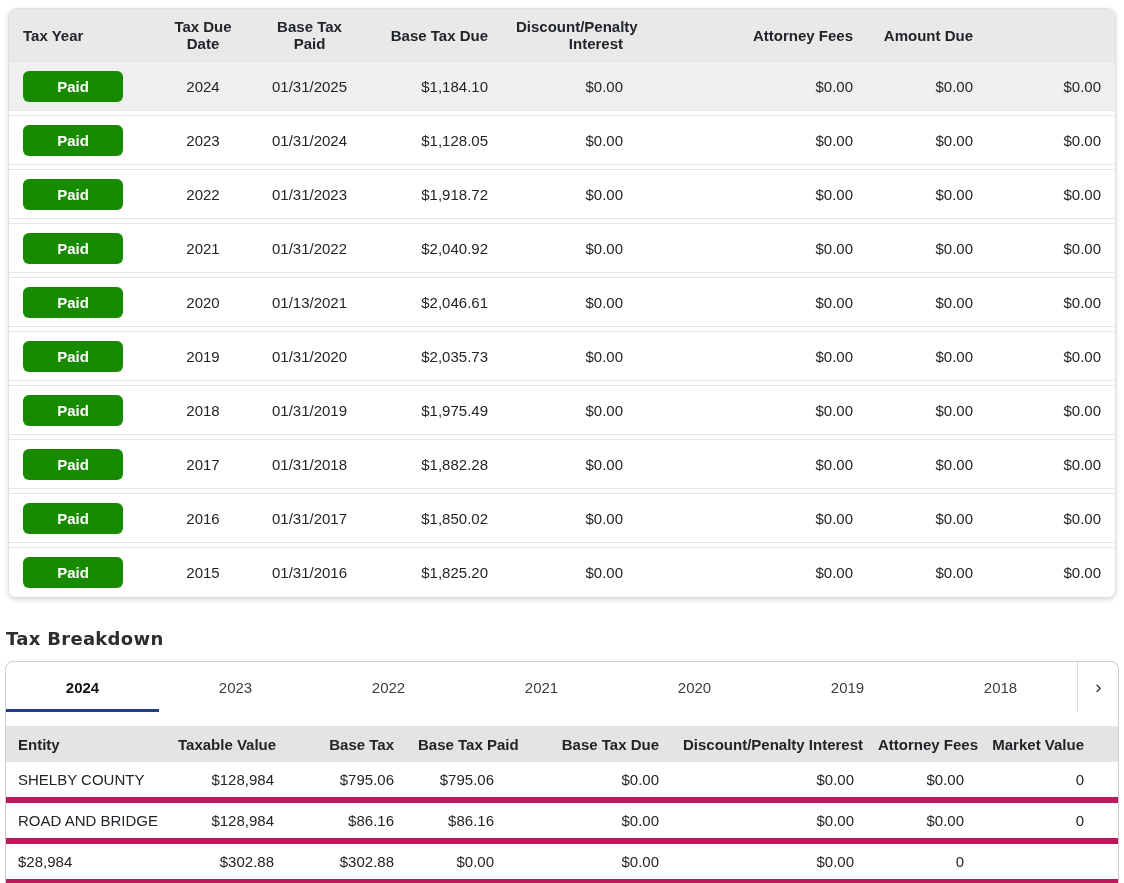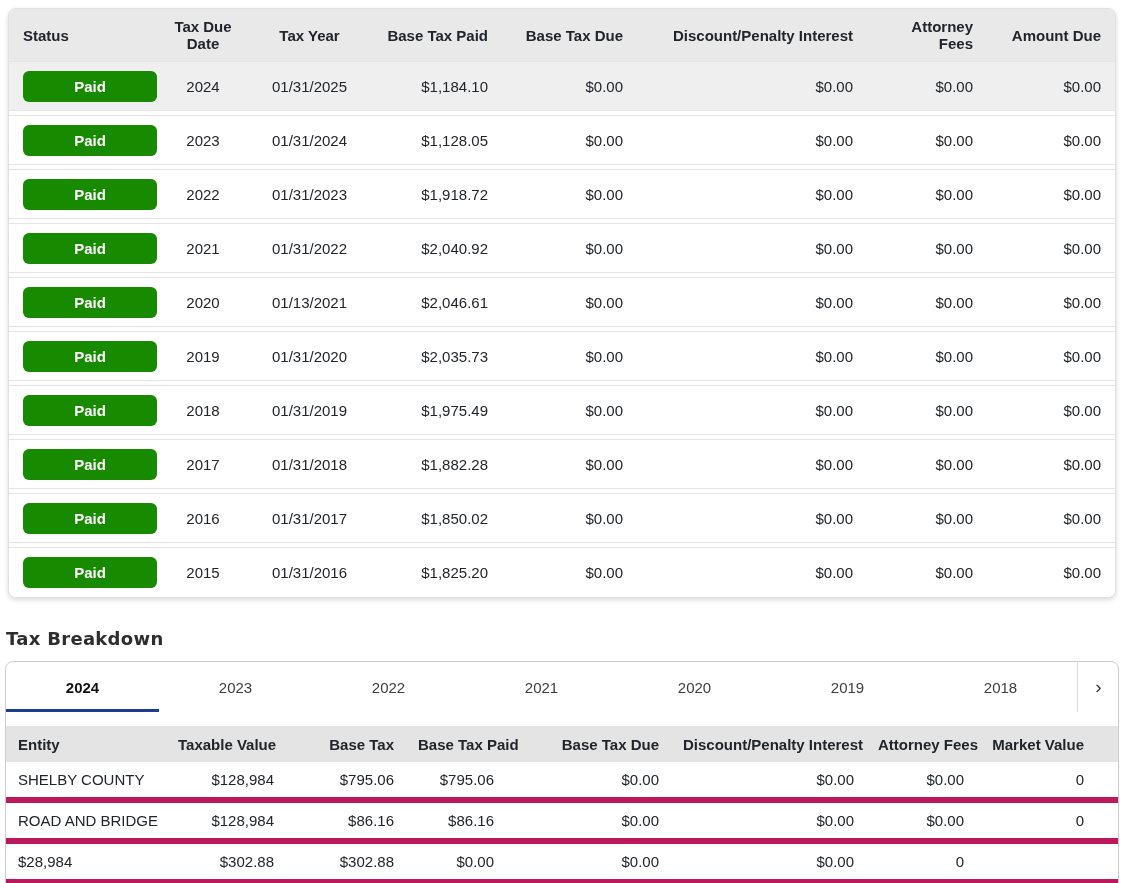--- a/index.html
+++ b/index.html
@@ -38,21 +38,21 @@
   }
   .ph-rows > .ph-row:first-child{background:#efefef;}
   .ph-rows > .ph-row:last-child{margin-bottom:0;border-bottom:none;}
   .ph-row > div{padding:4px 14px;}
   .ph-grid > div:nth-child(1){text-align:left;}
   .ph-grid > div:nth-child(2),
   .ph-grid > div:nth-child(3){text-align:center;}
   .ph-grid > div:nth-child(n+4){text-align:right;}
 
   .paid-btn{
-    display:inline-block;width:134px;padding:7px 0;
+    display:inline-block;width:100px;padding:7px 0;
     background:var(--paid-green);color:#fff;
     font-weight:bold;font-size:15px;text-align:center;
     border:none;border-radius:6px;cursor:pointer;
     font-family:"Liberation Sans",sans-serif;
   }
 
   
   .bd-title{
     margin:30px 0 12px 6px;
     font-family:"DejaVu Sans",sans-serif;
@@ -96,23 +96,22 @@
   .bd-row > div{padding:4px 12px;white-space:nowrap;}
   .bd-grid > div:first-child{text-align:left;}
   .bd-grid > div:nth-child(n+2){text-align:right;}
 </style>
 </head>
 <body>
 
 <div class="ph-card">
   <div class="ph-grid ph-head">
 
-  <div>Status</div>
+      <div>Tax Year</div>
       <div>Tax Due Date</div>
-      <div>Tax Year</div>
       <div>Base Tax Paid</div>
       <div>Base Tax Due</div>
       <div>Discount/Penalty Interest</div>
       <div>Attorney Fees</div>
       <div>Amount Due</div>
     </div>
   <div class="ph-rows">
 
   <div class="ph-grid ph-row">
       <div>

